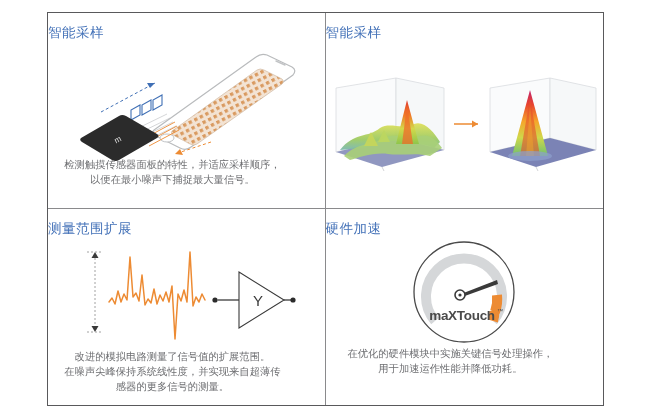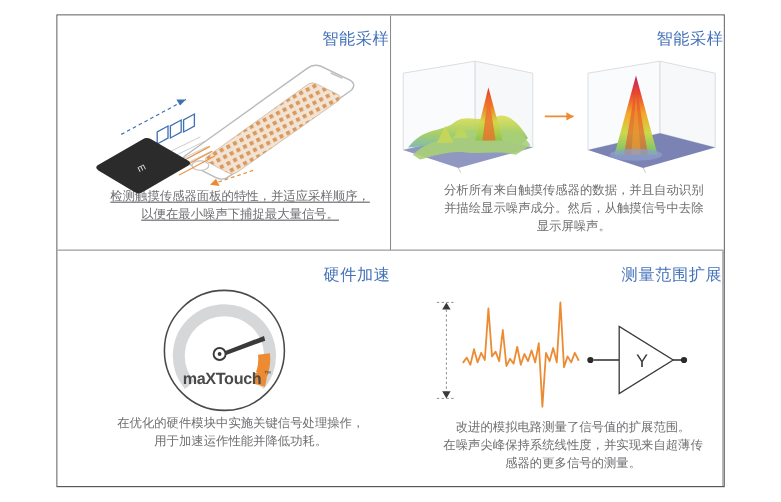--- a/index.html
+++ b/index.html
@@ -23,21 +23,21 @@
     border: 1.5px solid #59595b;
     display: grid;
     grid-template-columns: 1fr 1fr;
     grid-template-rows: 1fr 1fr;
     background: #ffffff;
   }
   .cell {
     position: relative;
     display: flex;
     flex-direction: column;
-    align-items: flex-end;
+    align-items: flex-start;
     overflow: hidden;
     background: #ffffff;
   }
   .cell.br { border-right: 1px solid #8a8a8c; }
   .cell.bb { border-bottom: 1px solid #8a8a8c; }
 
   .panel-title {
     color: #4472b8;
     font-size: 13.5px;
     line-height: 1.2;
@@ -58,21 +58,21 @@
 
   .desc {
     color: #6d6e71;
     font-size: 10.3px;
     line-height: 1.45;
     text-align: center;
     width: 90%;
     margin-bottom: 10px;
     white-space: pre-line;
   }
-  .desc.p1 { margin-bottom: 20px; text-decoration: underline; }
+  .desc.p1 { margin-bottom: 20px; }
   .desc.p4 { margin-bottom: 36px; }
 
   svg { display: block; overflow: visible; }
 </style>
 </head>
 <body>
 
 <div id="root">
   <div class="grid">
 
@@ -192,51 +192,20 @@
 
             <path d="M182,84 L200,18 L218,84 Z" fill="url(#peakB)"></path>
             <path d="M190,84 L200,26 L210,84 Z" fill="#e5502c" opacity=".6"></path>
             <path d="M196,84 L200,34 L204,84 Z" fill="#f0a62c" opacity=".5"></path>
 
             <ellipse cx="200" cy="84" rx="22" ry="5" fill="#8fa0cd" opacity=".7"></ellipse>
             <path d="M206,95 L208,99" stroke="#c6c9cc" stroke-width=".8"></path>
           </g>
         </svg>
       </div>
-      <div class="desc">分析所有来自触摸传感器的数据，并且自动识别
-并描绘显示噪声成分。然后，从触摸信号中去除
-显示屏噪声。</div>
-    </div>
-
-    <div class="cell">
-      <div class="panel-title">硬件加速</div>
-      <div class="art">
-        <svg width="110" height="110" viewBox="0 0 110 110">
-
-          <circle cx="55" cy="55" r="50" fill="#ffffff" stroke="#4a4a4a" stroke-width="1.3"></circle>
-
-          <path d="M26,84 A38,38 0 1 1 84,84" fill="none" stroke="#d5d7d9" stroke-width="10" stroke-linecap="butt"></path>
-
-          <path d="M85.5,74 A38,38 0 0 1 84,84" fill="none" stroke="#ED8B33" stroke-width="10" stroke-linecap="butt"></path>
-          <path d="M88,58 A38,38 0 0 1 86,75" fill="none" stroke="#ED8B33" stroke-width="10" stroke-linecap="butt"></path>
-
-          <g>
-            <path d="M52,57 L88,43 L89,47 L53,60 Z" fill="#3a3a3a"></path>
-            <circle cx="51" cy="58" r="5" fill="#ffffff" stroke="#3a3a3a" stroke-width="1.6"></circle>
-            <circle cx="51" cy="58" r="1.6" fill="#3a3a3a"></circle>
-          </g>
-
-          <g>
-            <text x="53" y="83" text-anchor="middle" font-family="'Liberation Sans',sans-serif" font-size="13.5" font-weight="bold" fill="#4a4a4a" letter-spacing="-0.3">maXTouch</text>
-            <text x="88" y="76" font-family="'Liberation Sans',sans-serif" font-size="6" fill="#4a4a4a">™</text>
-          </g>
-        </svg>
-      </div>
-      <div class="desc p4">在优化的硬件模块中实施关键信号处理操作，
-用于加速运作性能并降低功耗。</div>
     </div>
 
     <div class="cell br">
       <div class="panel-title">测量范围扩展</div>
       <div class="art">
         <svg width="215" height="100" viewBox="0 0 215 100">
 
           <g stroke="#8a8a8c">
             <path d="M16,10 L16,86" stroke-width=".8" stroke-dasharray="2,2"></path>
             <path d="M16,8 L12.5,14 L19.5,14 Z" fill="#3a3a3a" stroke="none"></path>
@@ -256,14 +225,42 @@
           </g>
           <path d="M205,56 L212,56" stroke="#2b2b2b" stroke-width="1.2"></path>
           <circle cx="214" cy="56" r="2.6" fill="#2b2b2b"></circle>
         </svg>
       </div>
       <div class="desc">改进的模拟电路测量了信号值的扩展范围。
 在噪声尖峰保持系统线性度，并实现来自超薄传
 感器的更多信号的测量。</div>
     </div>
 
+    <div class="cell">
+      <div class="panel-title">硬件加速</div>
+      <div class="art">
+        <svg width="110" height="110" viewBox="0 0 110 110">
+
+          <circle cx="55" cy="55" r="50" fill="#ffffff" stroke="#4a4a4a" stroke-width="1.3"></circle>
+
+          <path d="M26,84 A38,38 0 1 1 84,84" fill="none" stroke="#d5d7d9" stroke-width="10" stroke-linecap="butt"></path>
+
+          <path d="M85.5,74 A38,38 0 0 1 84,84" fill="none" stroke="#ED8B33" stroke-width="10" stroke-linecap="butt"></path>
+          <path d="M88,58 A38,38 0 0 1 86,75" fill="none" stroke="#ED8B33" stroke-width="10" stroke-linecap="butt"></path>
+
+          <g>
+            <path d="M52,57 L88,43 L89,47 L53,60 Z" fill="#3a3a3a"></path>
+            <circle cx="51" cy="58" r="5" fill="#ffffff" stroke="#3a3a3a" stroke-width="1.6"></circle>
+            <circle cx="51" cy="58" r="1.6" fill="#3a3a3a"></circle>
+          </g>
+
+          <g>
+            <text x="53" y="83" text-anchor="middle" font-family="'Liberation Sans',sans-serif" font-size="13.5" font-weight="bold" fill="#4a4a4a" letter-spacing="-0.3">maXTouch</text>
+            <text x="88" y="76" font-family="'Liberation Sans',sans-serif" font-size="6" fill="#4a4a4a">™</text>
+          </g>
+        </svg>
+      </div>
+      <div class="desc p4">在优化的硬件模块中实施关键信号处理操作，
+用于加速运作性能并降低功耗。</div>
+    </div>
+
   </div>
 </div>
 
 </body></html>

